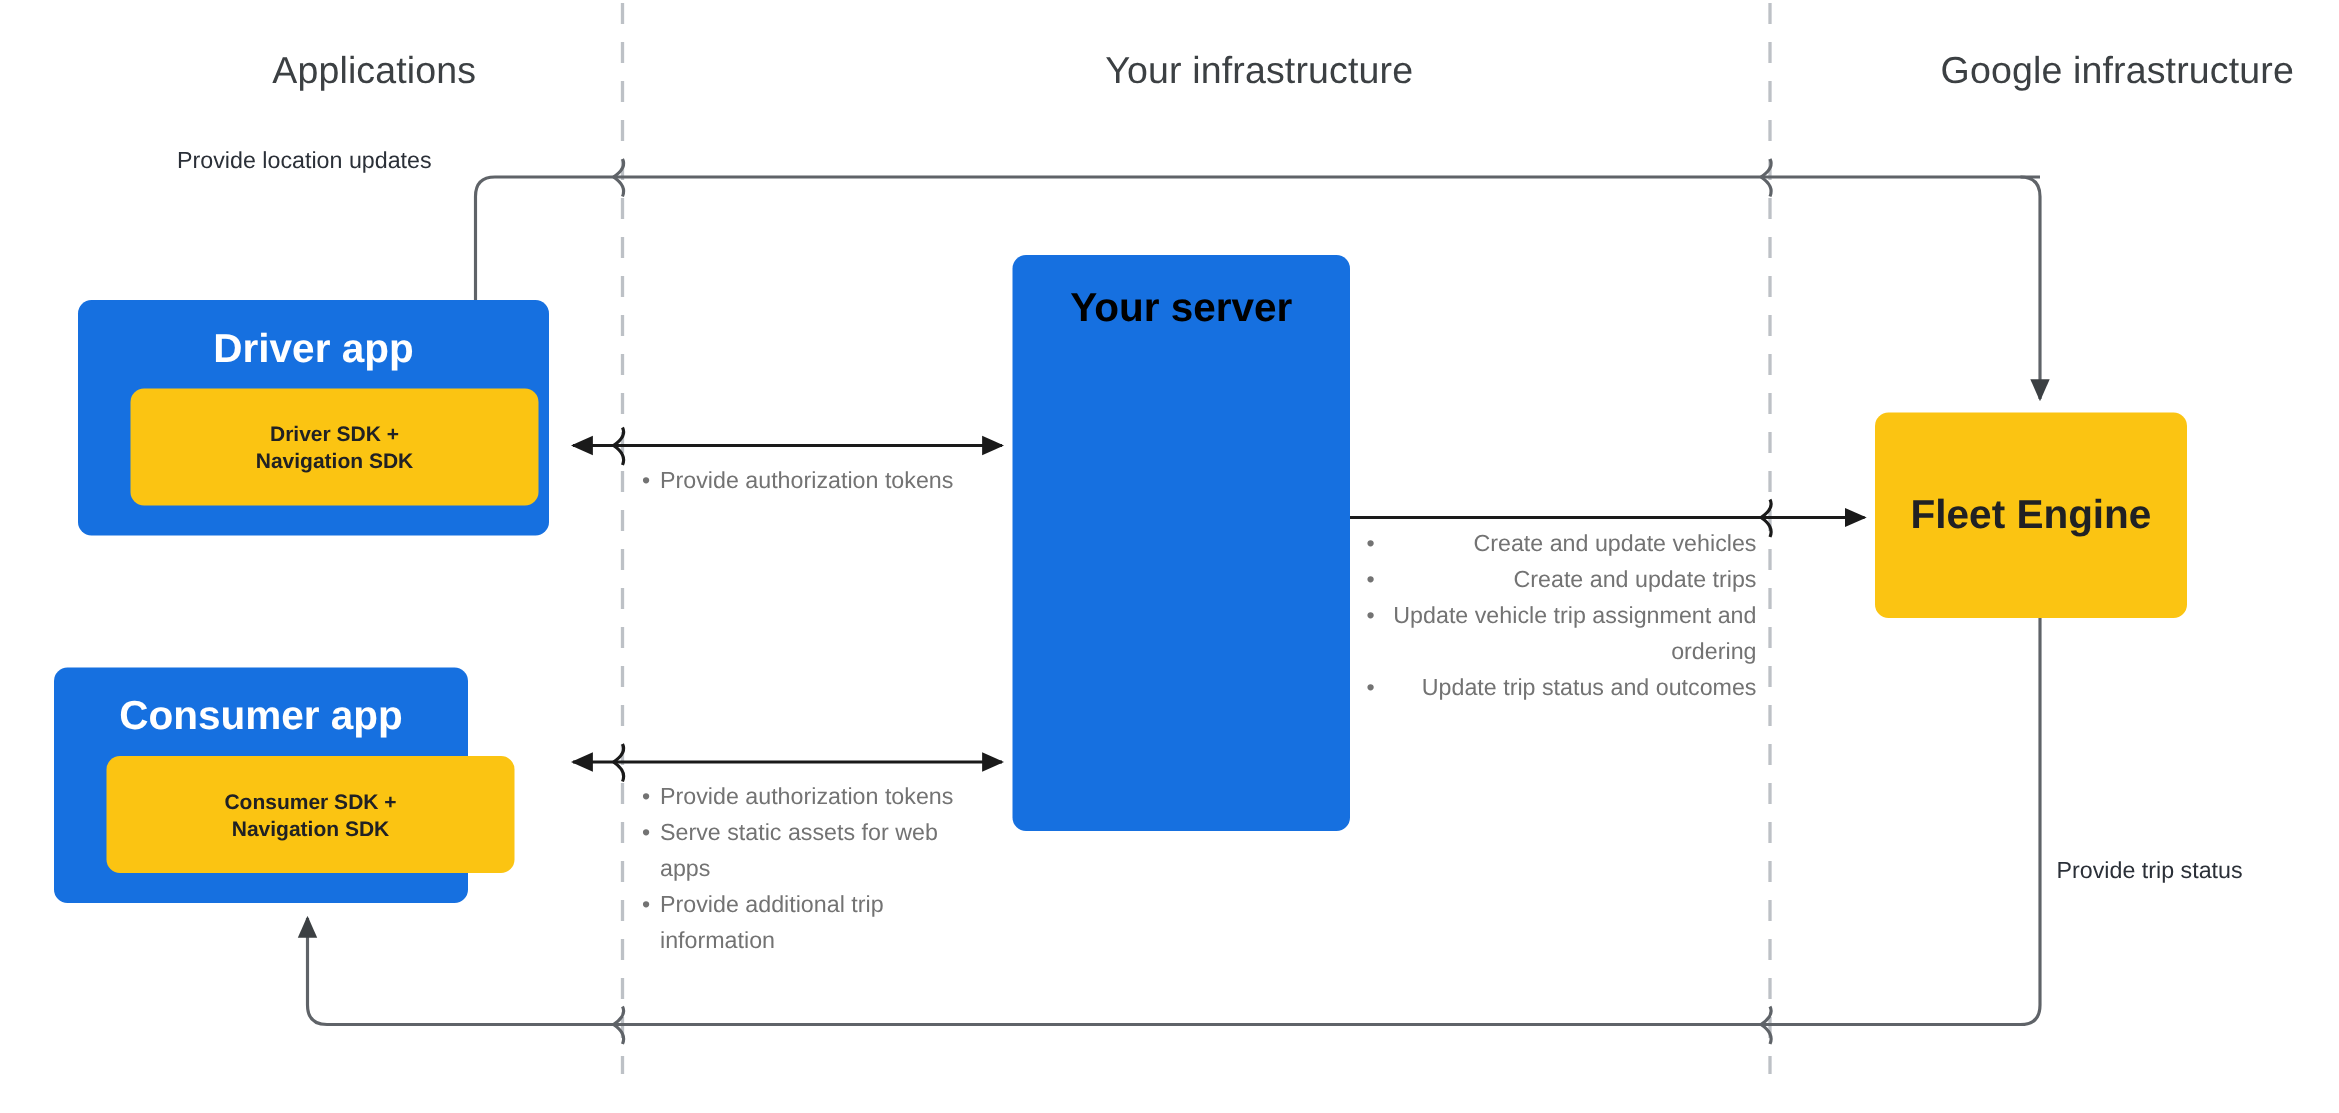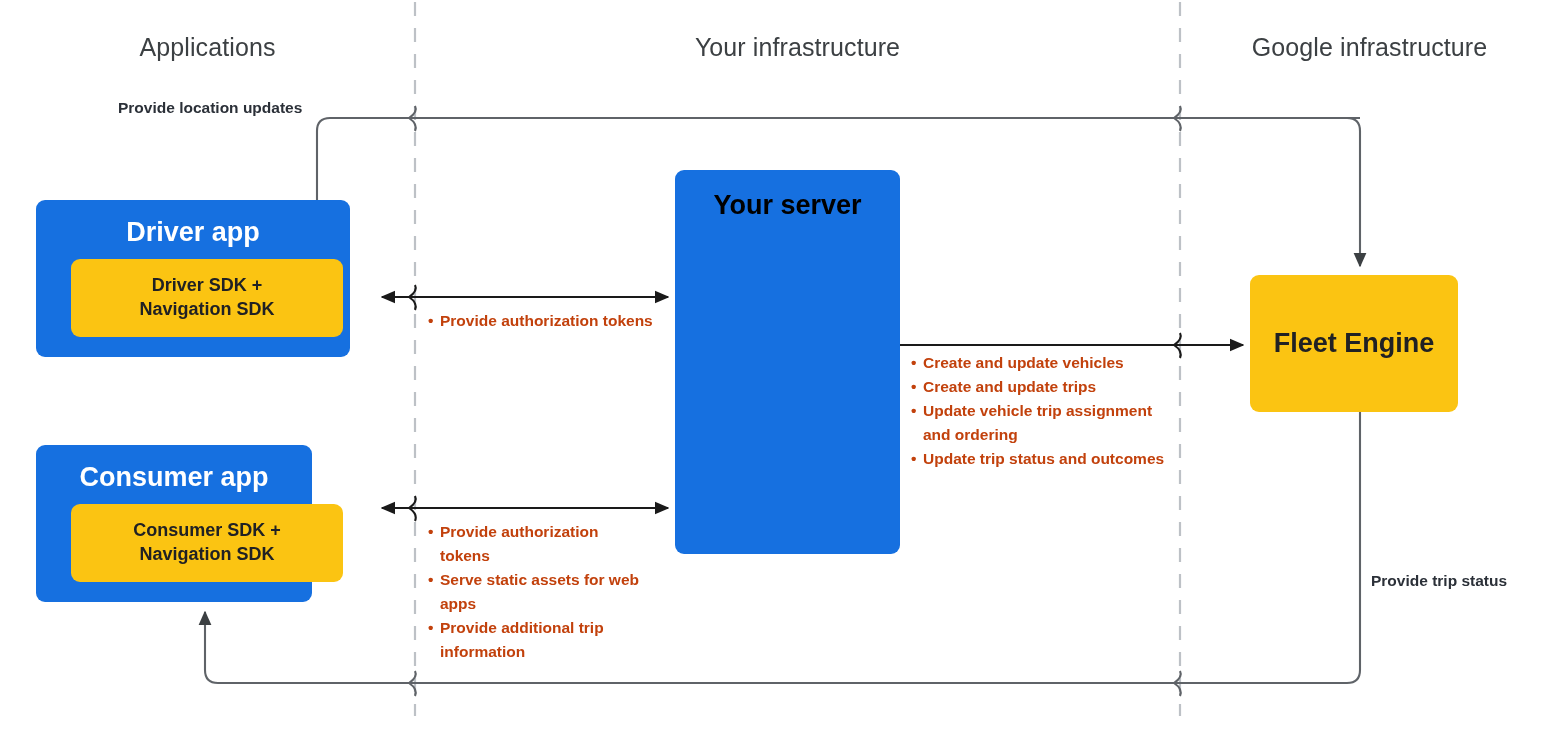--- a/index.html
+++ b/index.html
@@ -27,20 +27,21 @@
   }
   
   .zone-title {
     position: absolute;
     color: #3c4043;
     font-size: 25px;
     font-weight: 400;
     letter-spacing: .1px;
     white-space: nowrap;
     text-align: center;
+    padding-left: 42px;
   }
   
   .node {
     position: absolute;
     box-sizing: border-box;
     border-radius: 9px;
   }
   .node.blue   { background: #1670e0; }
   .node.yellow { background: #fbc412; }
 
@@ -62,48 +63,48 @@
     color: #000000;
     font-size: 27px;
   }
   .sdk-title {
     top: 0;
     bottom: 0;
     display: flex;
     align-items: center;
     justify-content: center;
     color: #202124;
-    font-size: 18px;
+    font-size: 14px;
     line-height: 1.32;
     text-align: center;
   }
   .fleet-title {
     top: 0;
     bottom: 0;
     display: flex;
     align-items: center;
     justify-content: center;
     color: #202124;
     font-size: 27px;
   }
   
   .edge-label {
     position: absolute;
     color: #2b3038;
     font-size: 15.5px;
-    font-weight: bold;
+    font-weight: normal;
     white-space: nowrap;
     line-height: 1.55;
   }
   
   .bullets {
     position: absolute;
-    color: #c2410c;
+    color: #737373;
     font-size: 15.5px;
-    font-weight: bold;
+    font-weight: normal;
     line-height: 1.55;
   }
   .bullets ul {
     margin: 0;
     padding: 0;
     list-style: none;
   }
   .bullets li {
     position: relative;
     padding-left: 12px;
@@ -166,21 +167,21 @@
     <path d="M 409 683 Q 418 689 415 696" fill="none" stroke="#5f6368" stroke-width="2.1"></path>
   </svg>
 
   <div class="zone-title" style="left:0; top:33px; width:415px;">Applications</div>
   <div class="zone-title" style="left:415px; top:33px; width:765px;">Your infrastructure</div>
   <div class="zone-title" style="left:1180px; top:33px; width:379px;">Google infrastructure</div>
 
   <div class="edge-label" style="left:118px; top:96px;">Provide location updates</div>
   <div class="edge-label" style="left:1371px; top:526px;margin-top:43px;">Provide trip status</div>
 
-  <div class="node blue" style="left:36px; top:200px; width:314px; height:157px;">
+  <div class="node blue" style="left:52px; top:200px; width:314px; height:157px;">
     <div class="node-title app-title">Driver app</div>
     <div class="node yellow" style="left:35px; top:59px; width:272px; height:78px;">
       <div class="node-title sdk-title">
           <span>Driver SDK +<br>Navigation SDK</span>
         </div>
     </div>
   </div>
 
   <div class="node blue" style="left:36px; top:445px; width:276px; height:157px;">
     <div class="node-title app-title">Consumer app</div>
@@ -206,21 +207,21 @@
   </div>
 
   <div class="bullets" style="left:428px; top:520px; width:222px;">
     <ul>
         <li>Provide authorization tokens</li>
         <li>Serve static assets for web apps</li>
         <li>Provide additional trip information</li>
       </ul>
   </div>
 
-  <div class="bullets" style="left:911px; top:351px; width:260px;">
+  <div class="bullets" style="left:911px; top:351px; width:260px;text-align:right;">
     <ul>
         <li>Create and update vehicles</li>
         <li>Create and update trips</li>
         <li>Update vehicle trip assignment and ordering</li>
         <li>Update trip status and outcomes</li>
       </ul>
   </div>
 
 </div>
 

